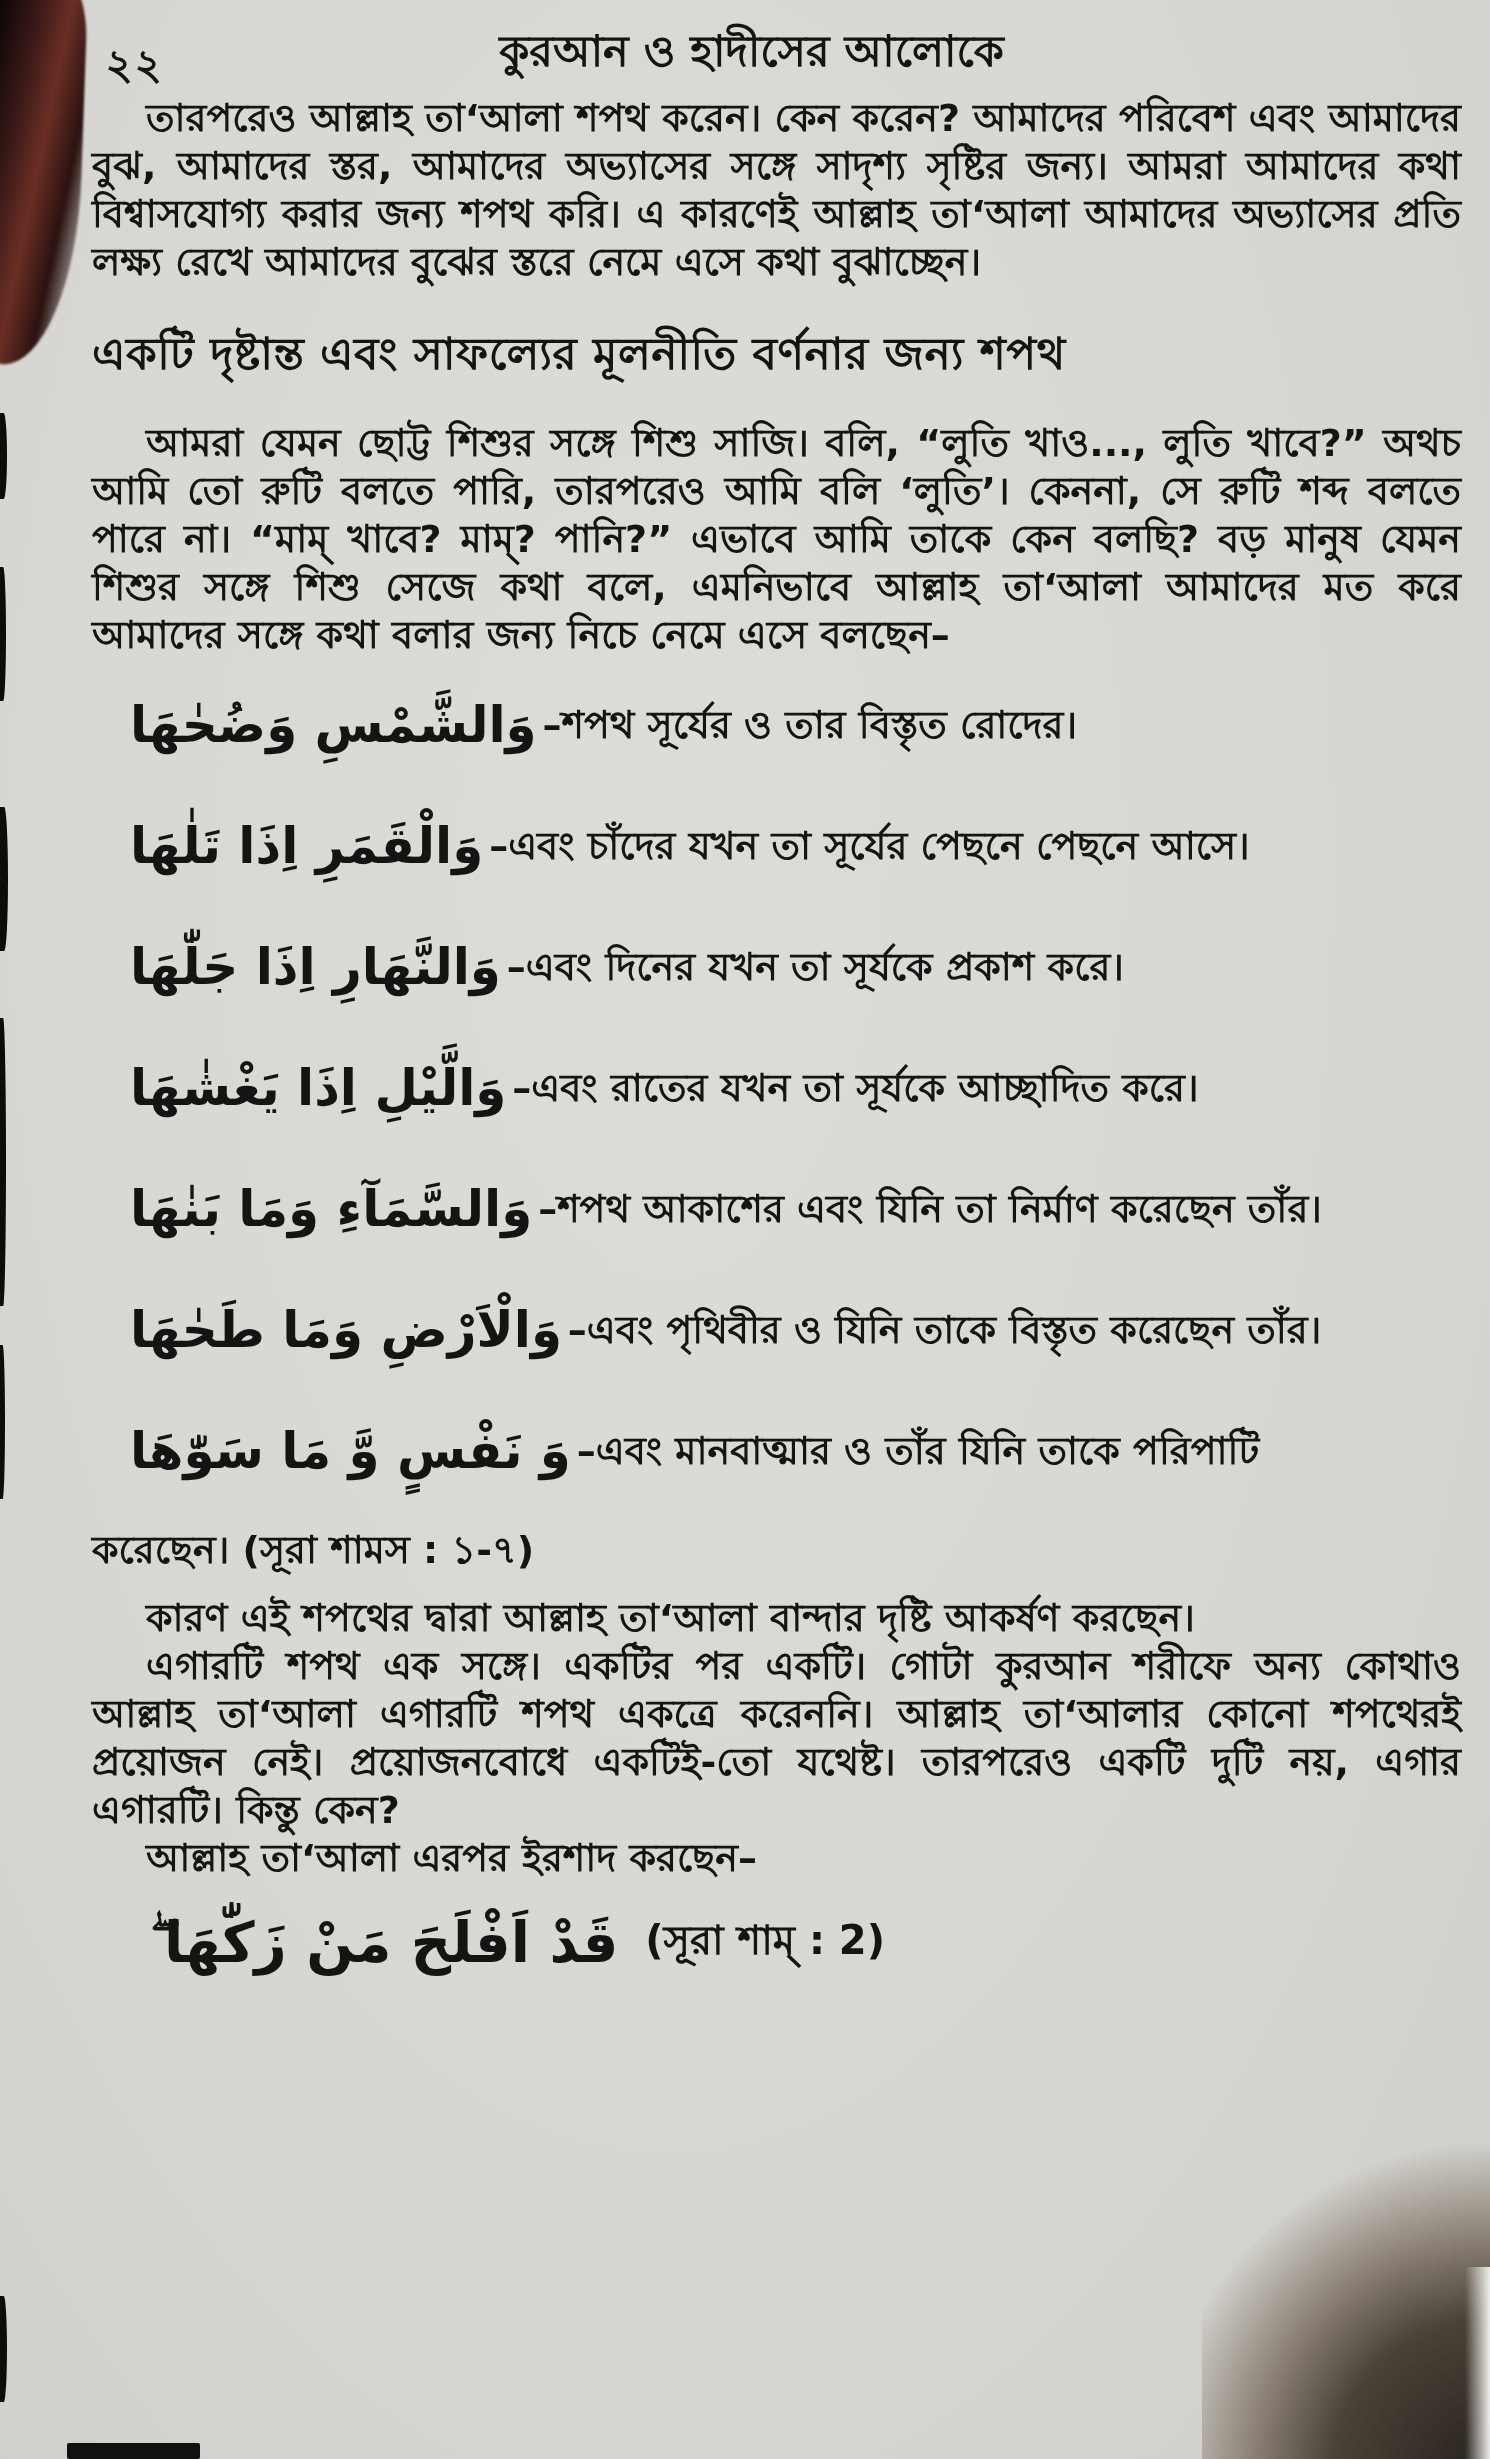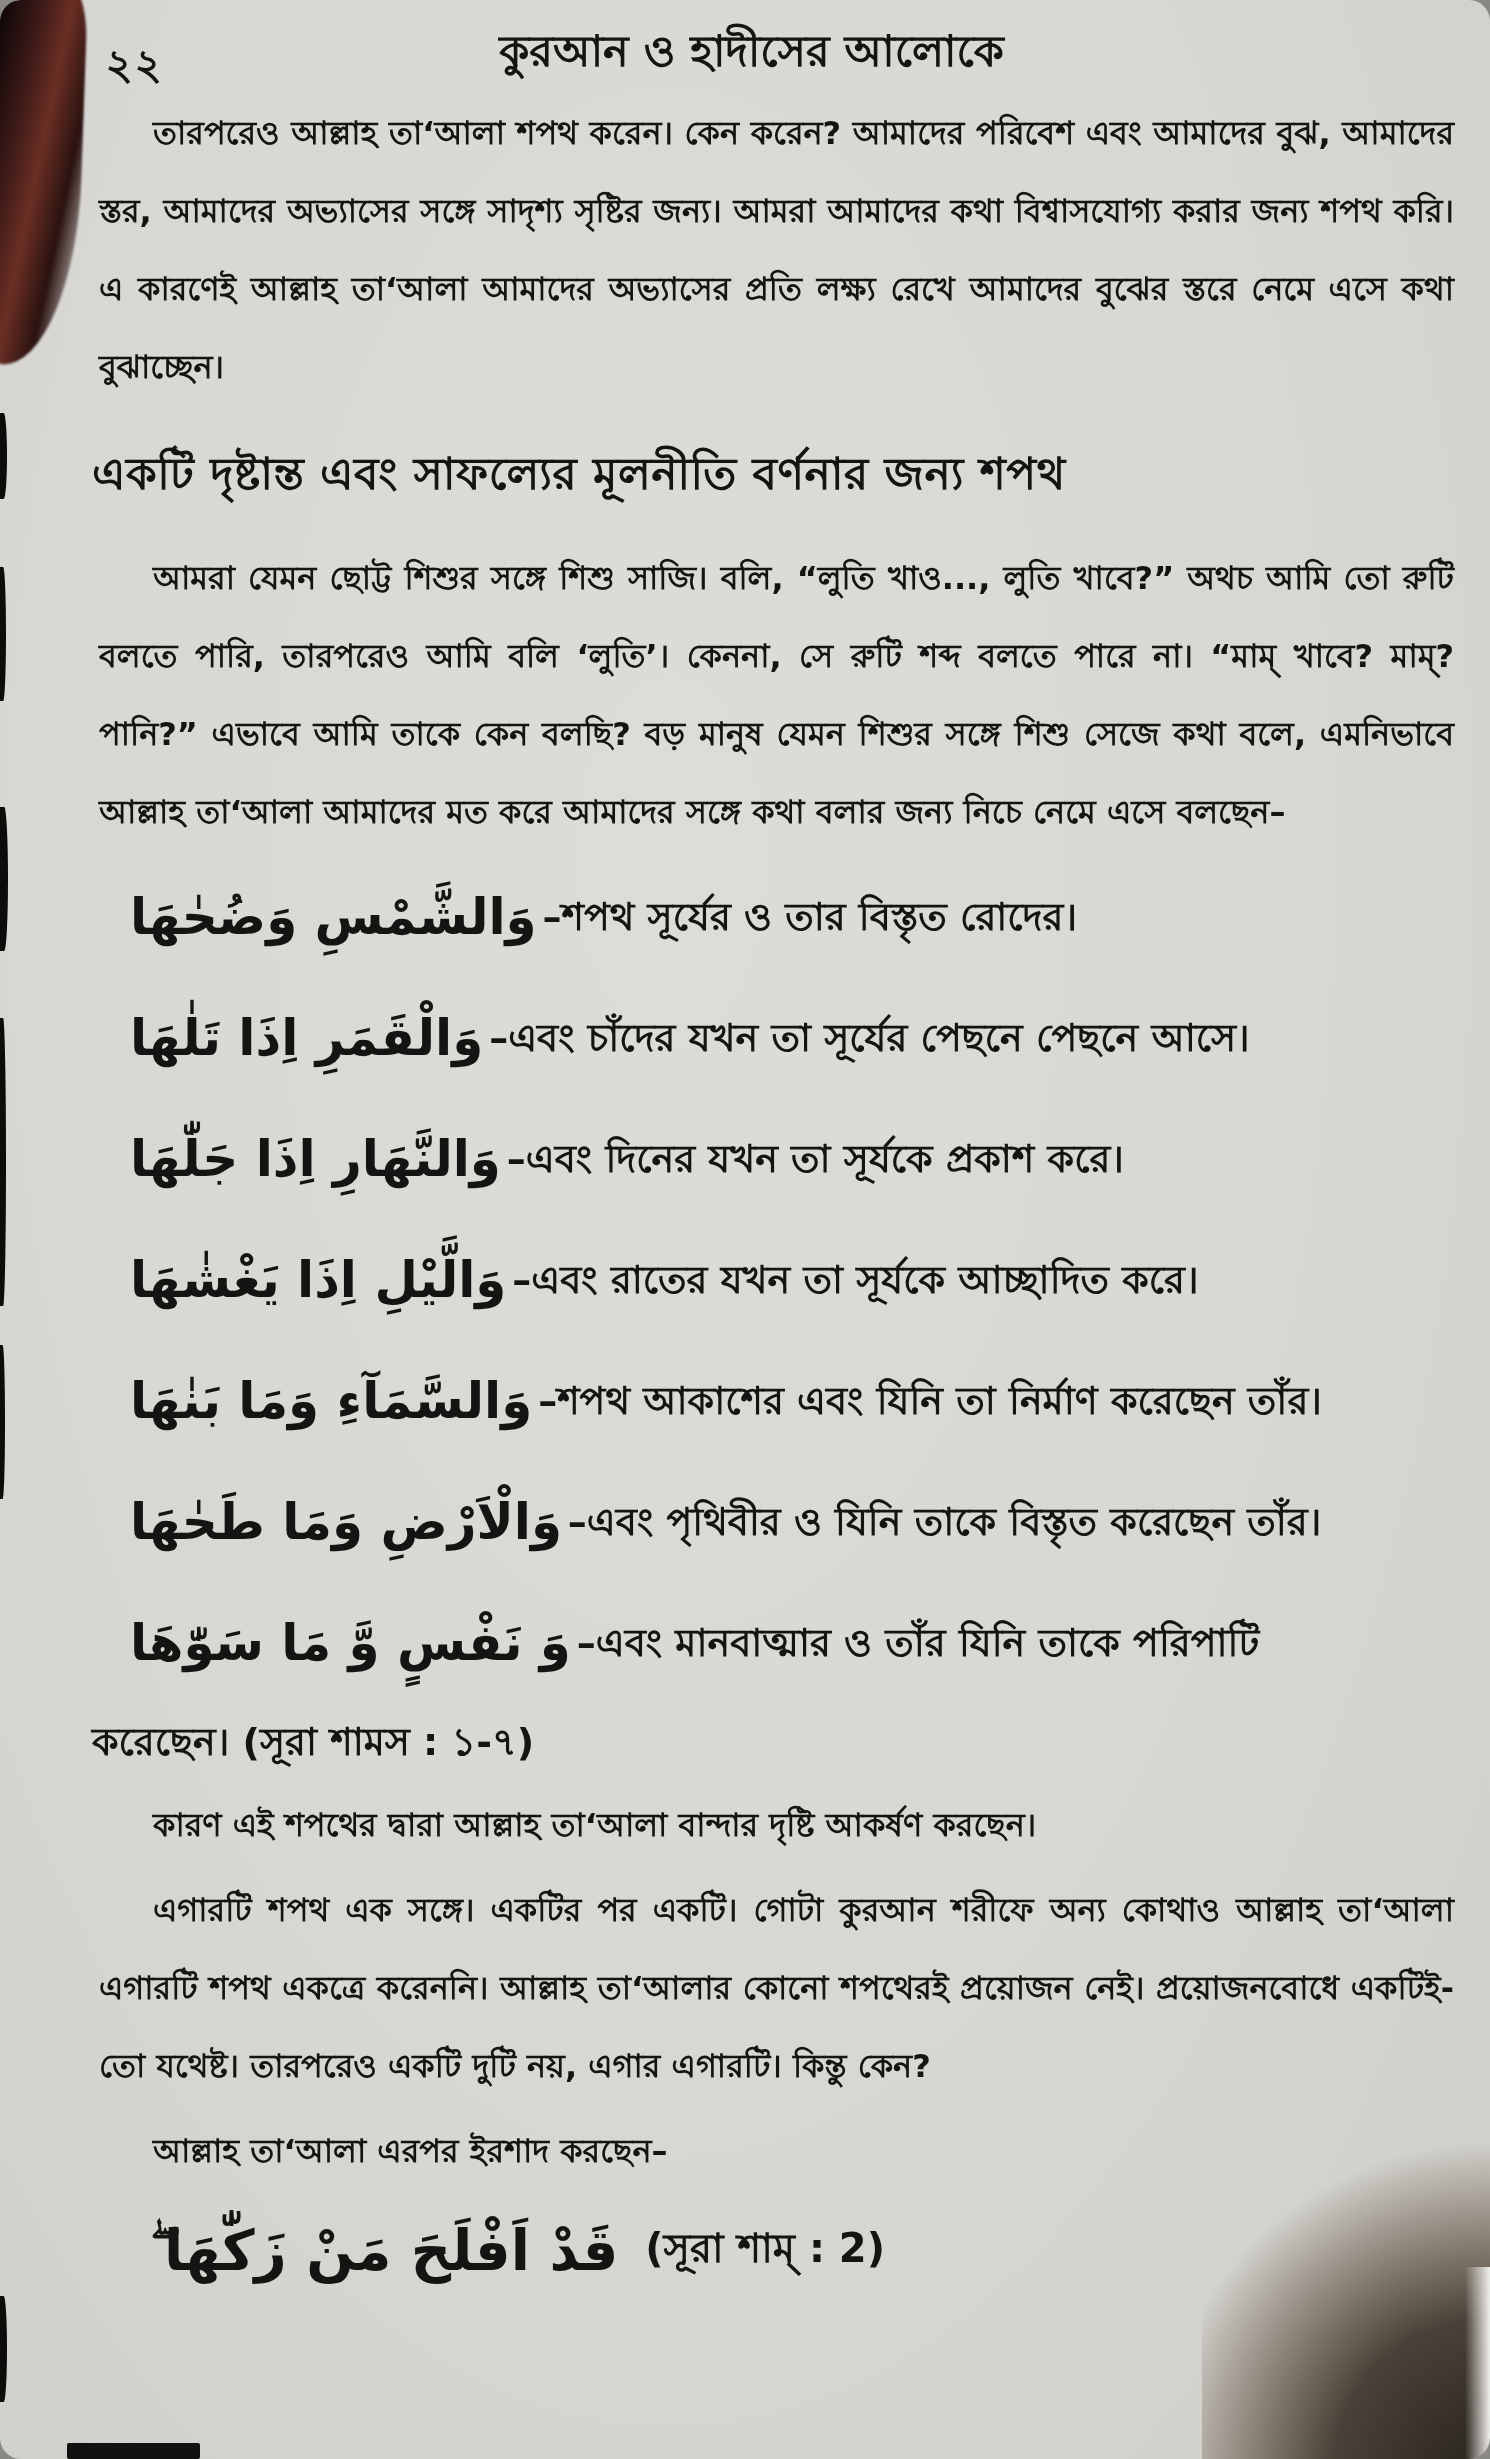--- a/index.html
+++ b/index.html
@@ -5,43 +5,42 @@
   html,body{margin:0;padding:0;background:#8a8884;}
   .page{
     position:relative;
     width:1490px;height:2459px;
     margin:0 auto;
     background:
       radial-gradient(ellipse at 45% 35%, #dddcd8 0%, #d8d7d3 55%, #cfcec9 100%);
     overflow:hidden;
     font-family:"DejaVu Sans","Liberation Sans",sans-serif;
     color:#161412;
-    border-radius:21px;
   }
   .content{
     position:absolute;
     left:92px; right:29px; top:19px;
   }
   
   .header-row{position:relative;height:67px;margin-bottom:7.7px;}
   .page-number{
     position:absolute;left:13.4px;top:13.4px;
     font-size:42px;font-weight:600;letter-spacing:1.9px;
   }
   .page-title{
     position:absolute;left:8px;right:58px;top:0;
     text-align:center;
     font-size:43px;font-weight:700;
   }
   
   .para{
-    font-size:32px;font-weight:600;
-    line-height:78px;
+    font-size:38px;font-weight:600;
+    line-height:48px;
     text-align:justify;
-    margin:7px;
+    margin:0;
   }
   .para.indent{ text-indent:54px; }
   .section-heading{
     font-size:44px;font-weight:700;
     margin:35px 0 25px 0;
     letter-spacing:0.5px;
   }
   
   .verse-block{ margin-top:29px; }
   .verse-row{

